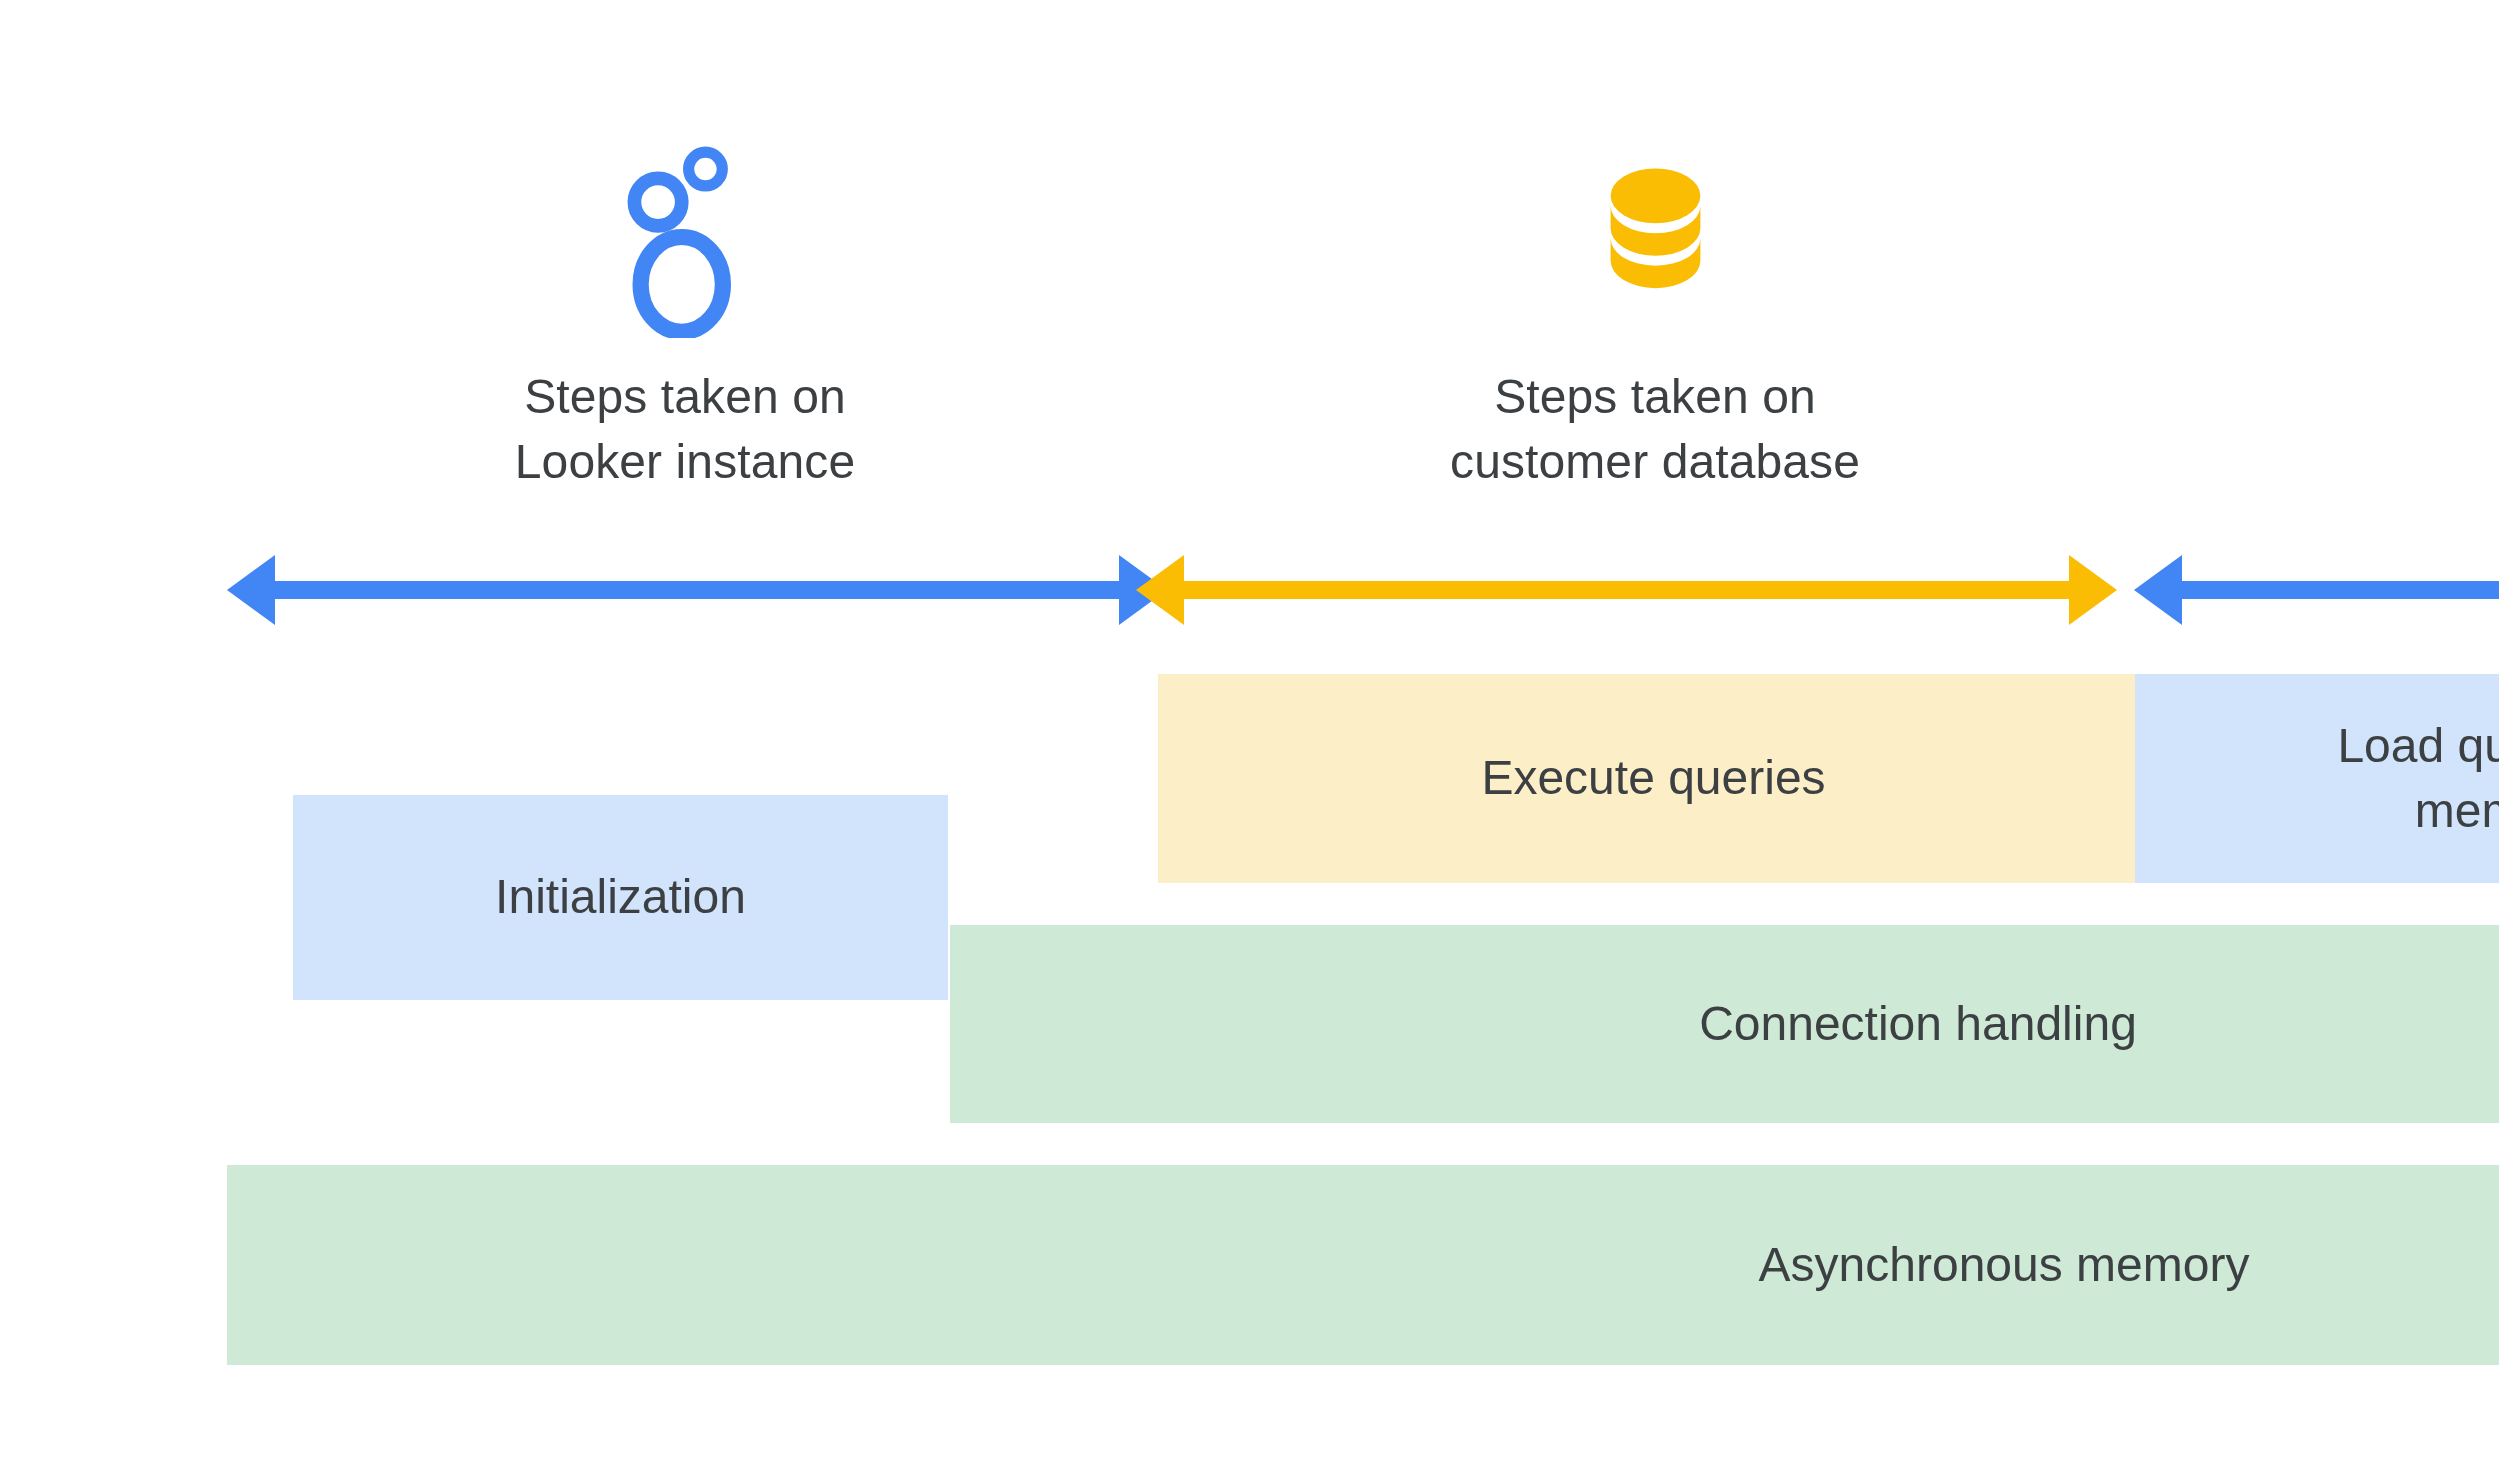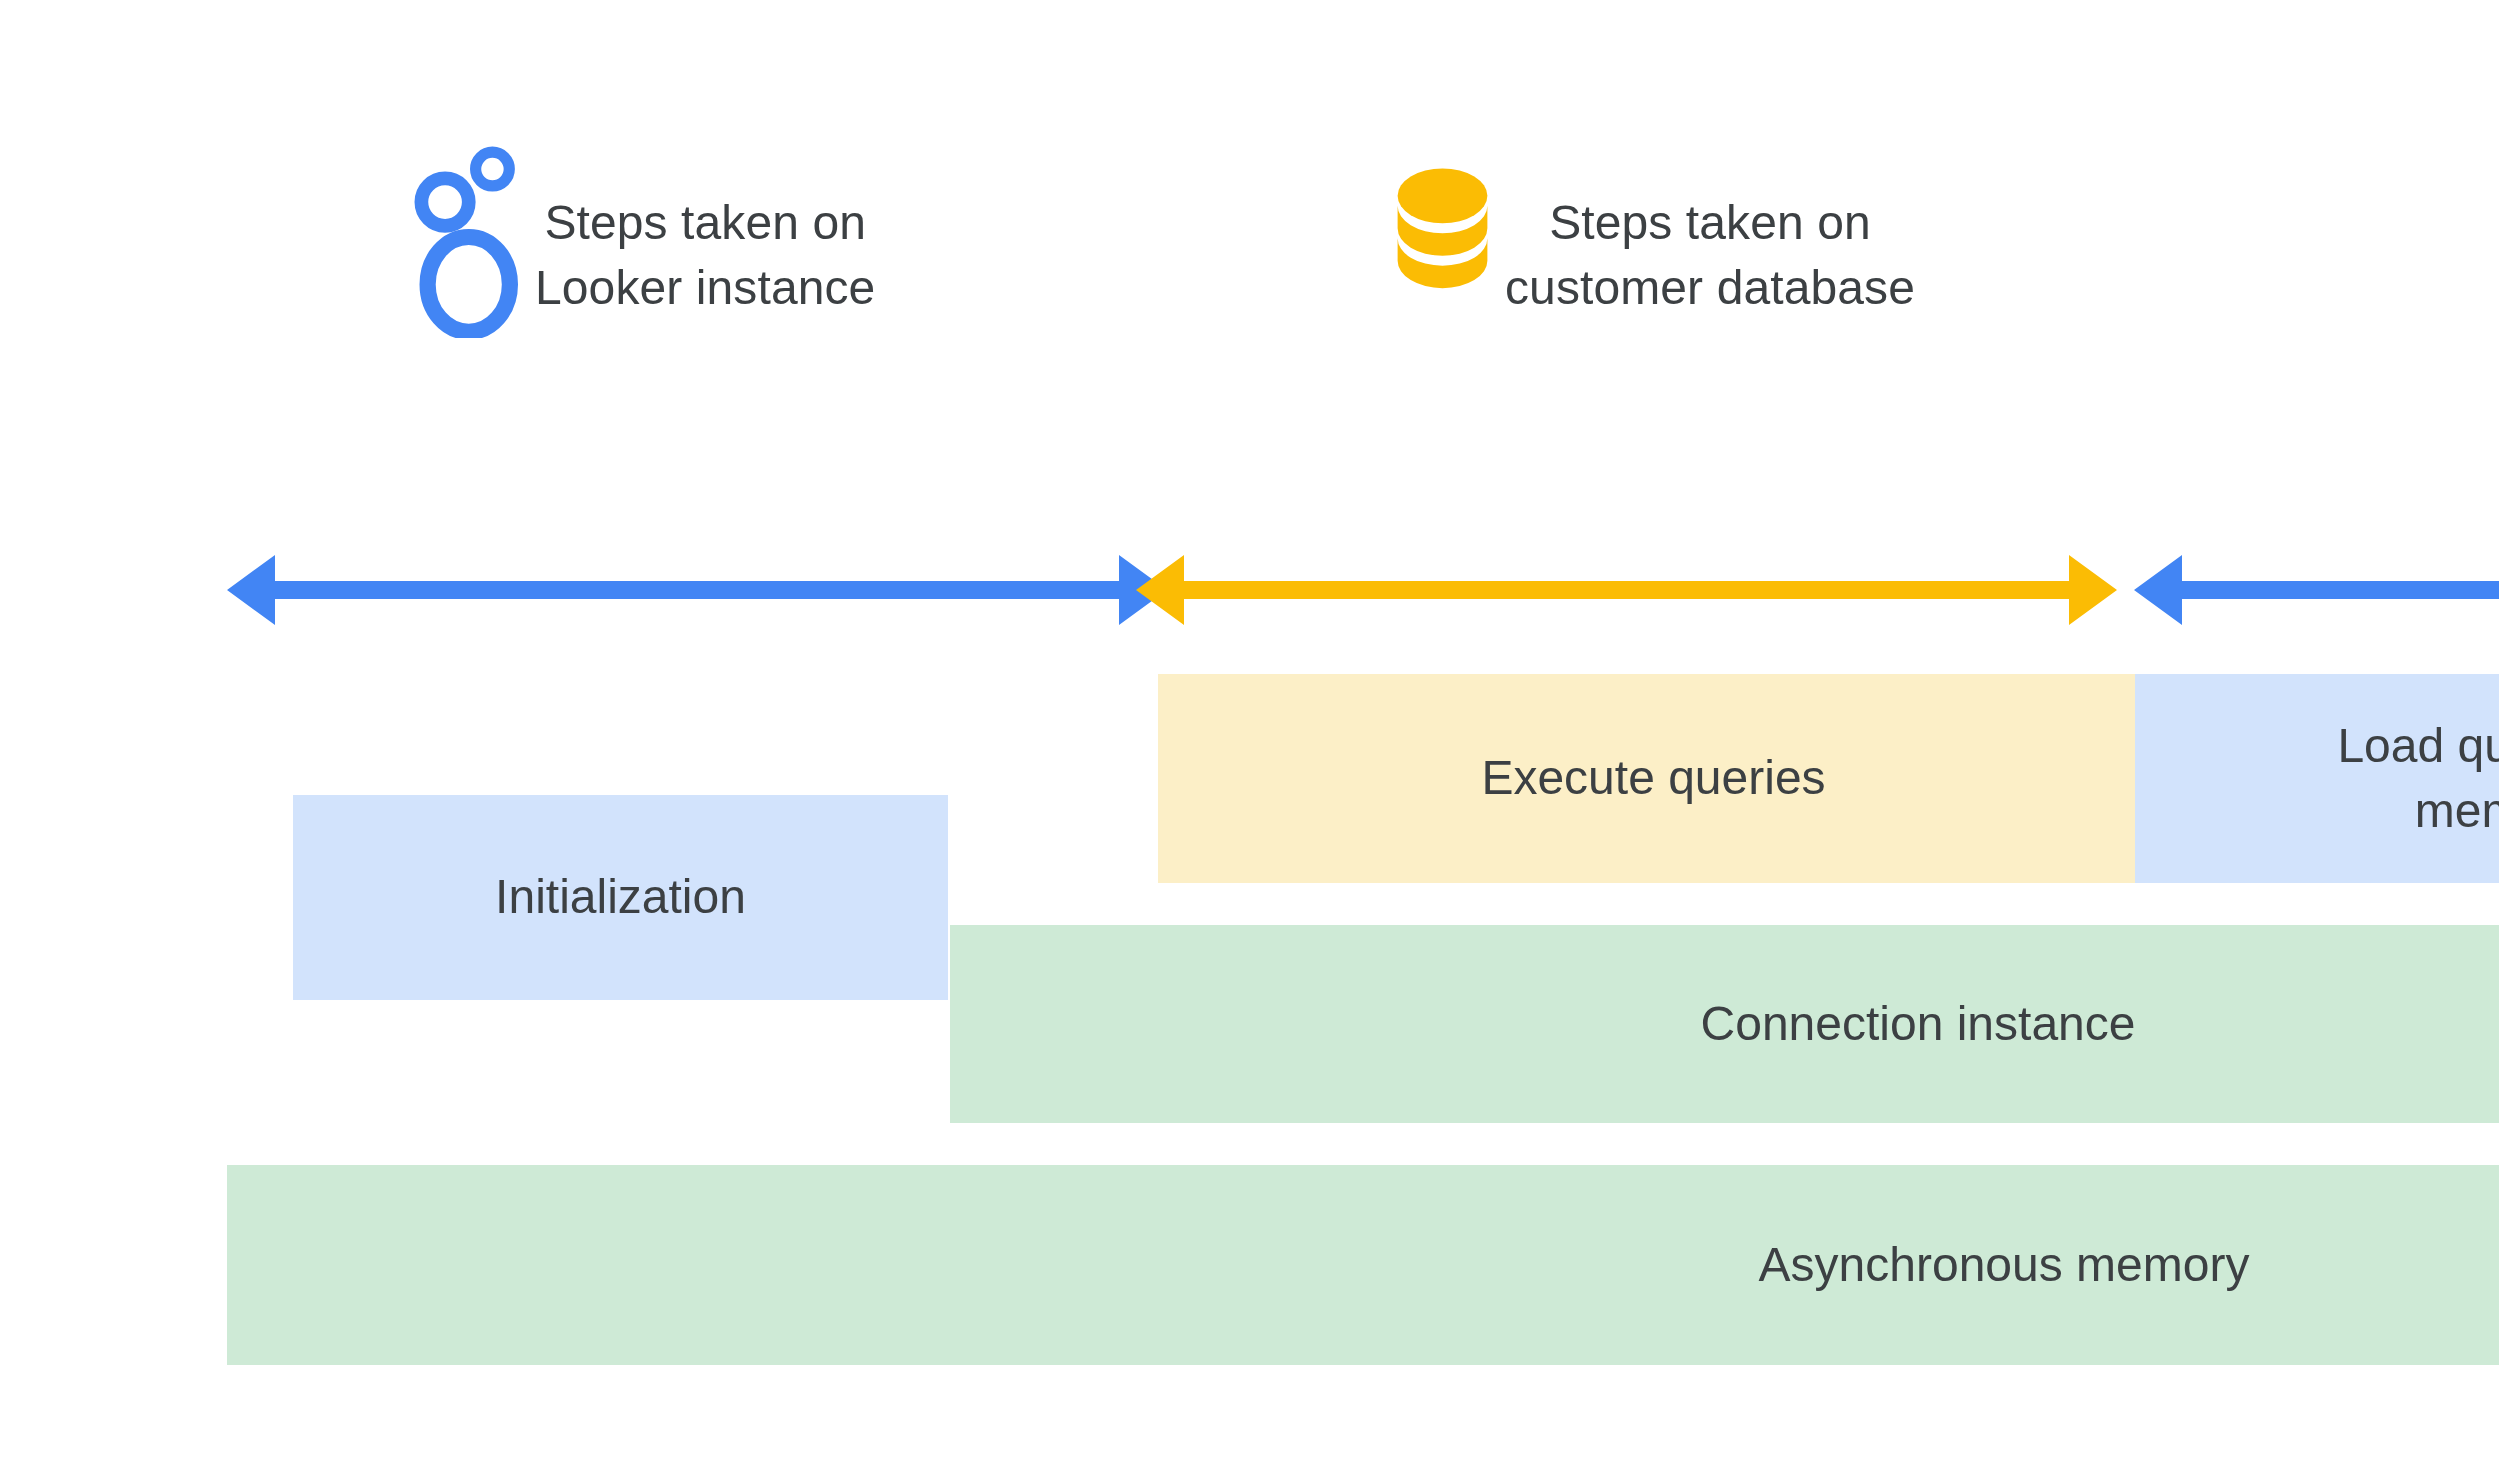--- a/index.html
+++ b/index.html
@@ -17,21 +17,21 @@
     width: 3999px;
     height: 1478px;
     background: #ffffff;
     overflow: hidden;
   }
 
   
   .phase-head {
     position: absolute;
     display: flex;
-    flex-direction: row;
+    flex-direction: column;
     align-items: center;
     text-align: center;
   }
   .phase-icon {
     display: block;
     line-height: 0;
   }
   .phase-caption {
     margin-top: 26px;
     font-size: 48px;
@@ -144,21 +144,21 @@
   <div class="stage-box box-blue" id="box-initialization">
     <span>Initialization</span>
   </div>
 
   <div class="stage-box box-blue" id="box-load-queries">
     <span>Load queries in
 memory</span>
   </div>
 
   <div class="stage-box box-green" id="box-connection">
-    <span>Connection instance</span>
+    <span>Connection handling</span>
   </div>
 
   <div class="stage-box box-green" id="box-async-worker">
     <span>Asynchronous memory</span>
   </div>
 
 </div>
 
 
 </body></html>

